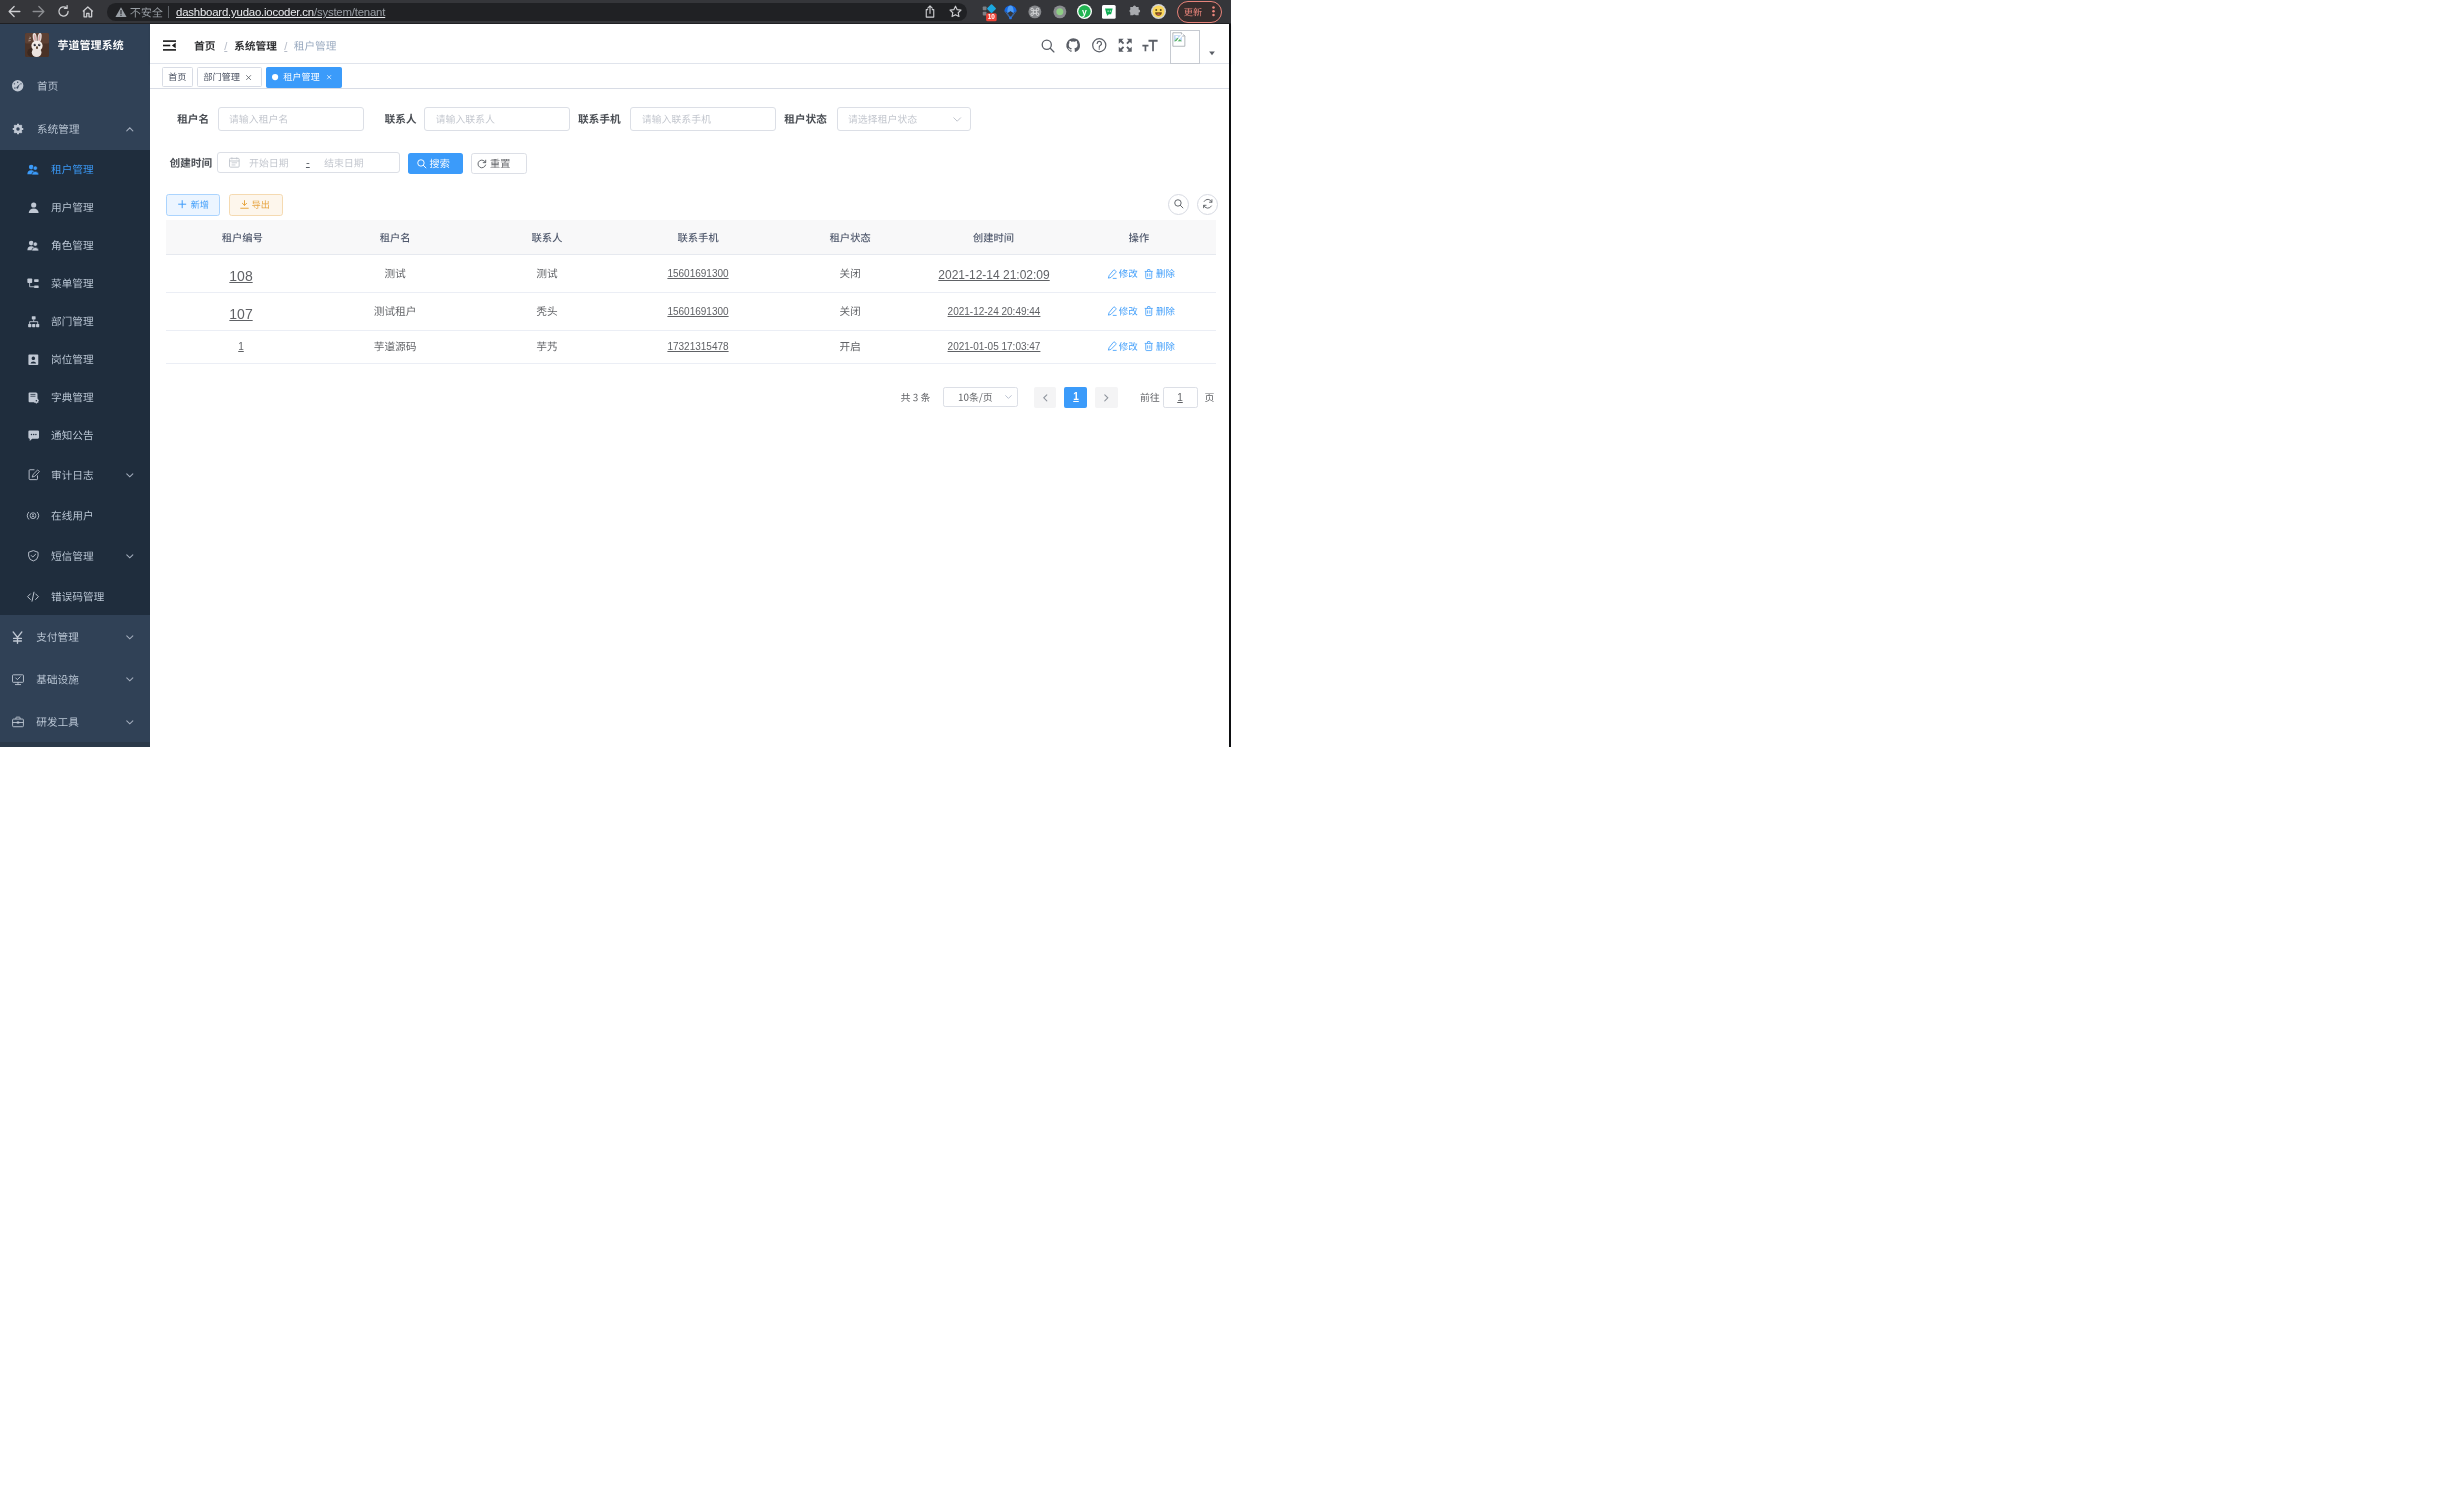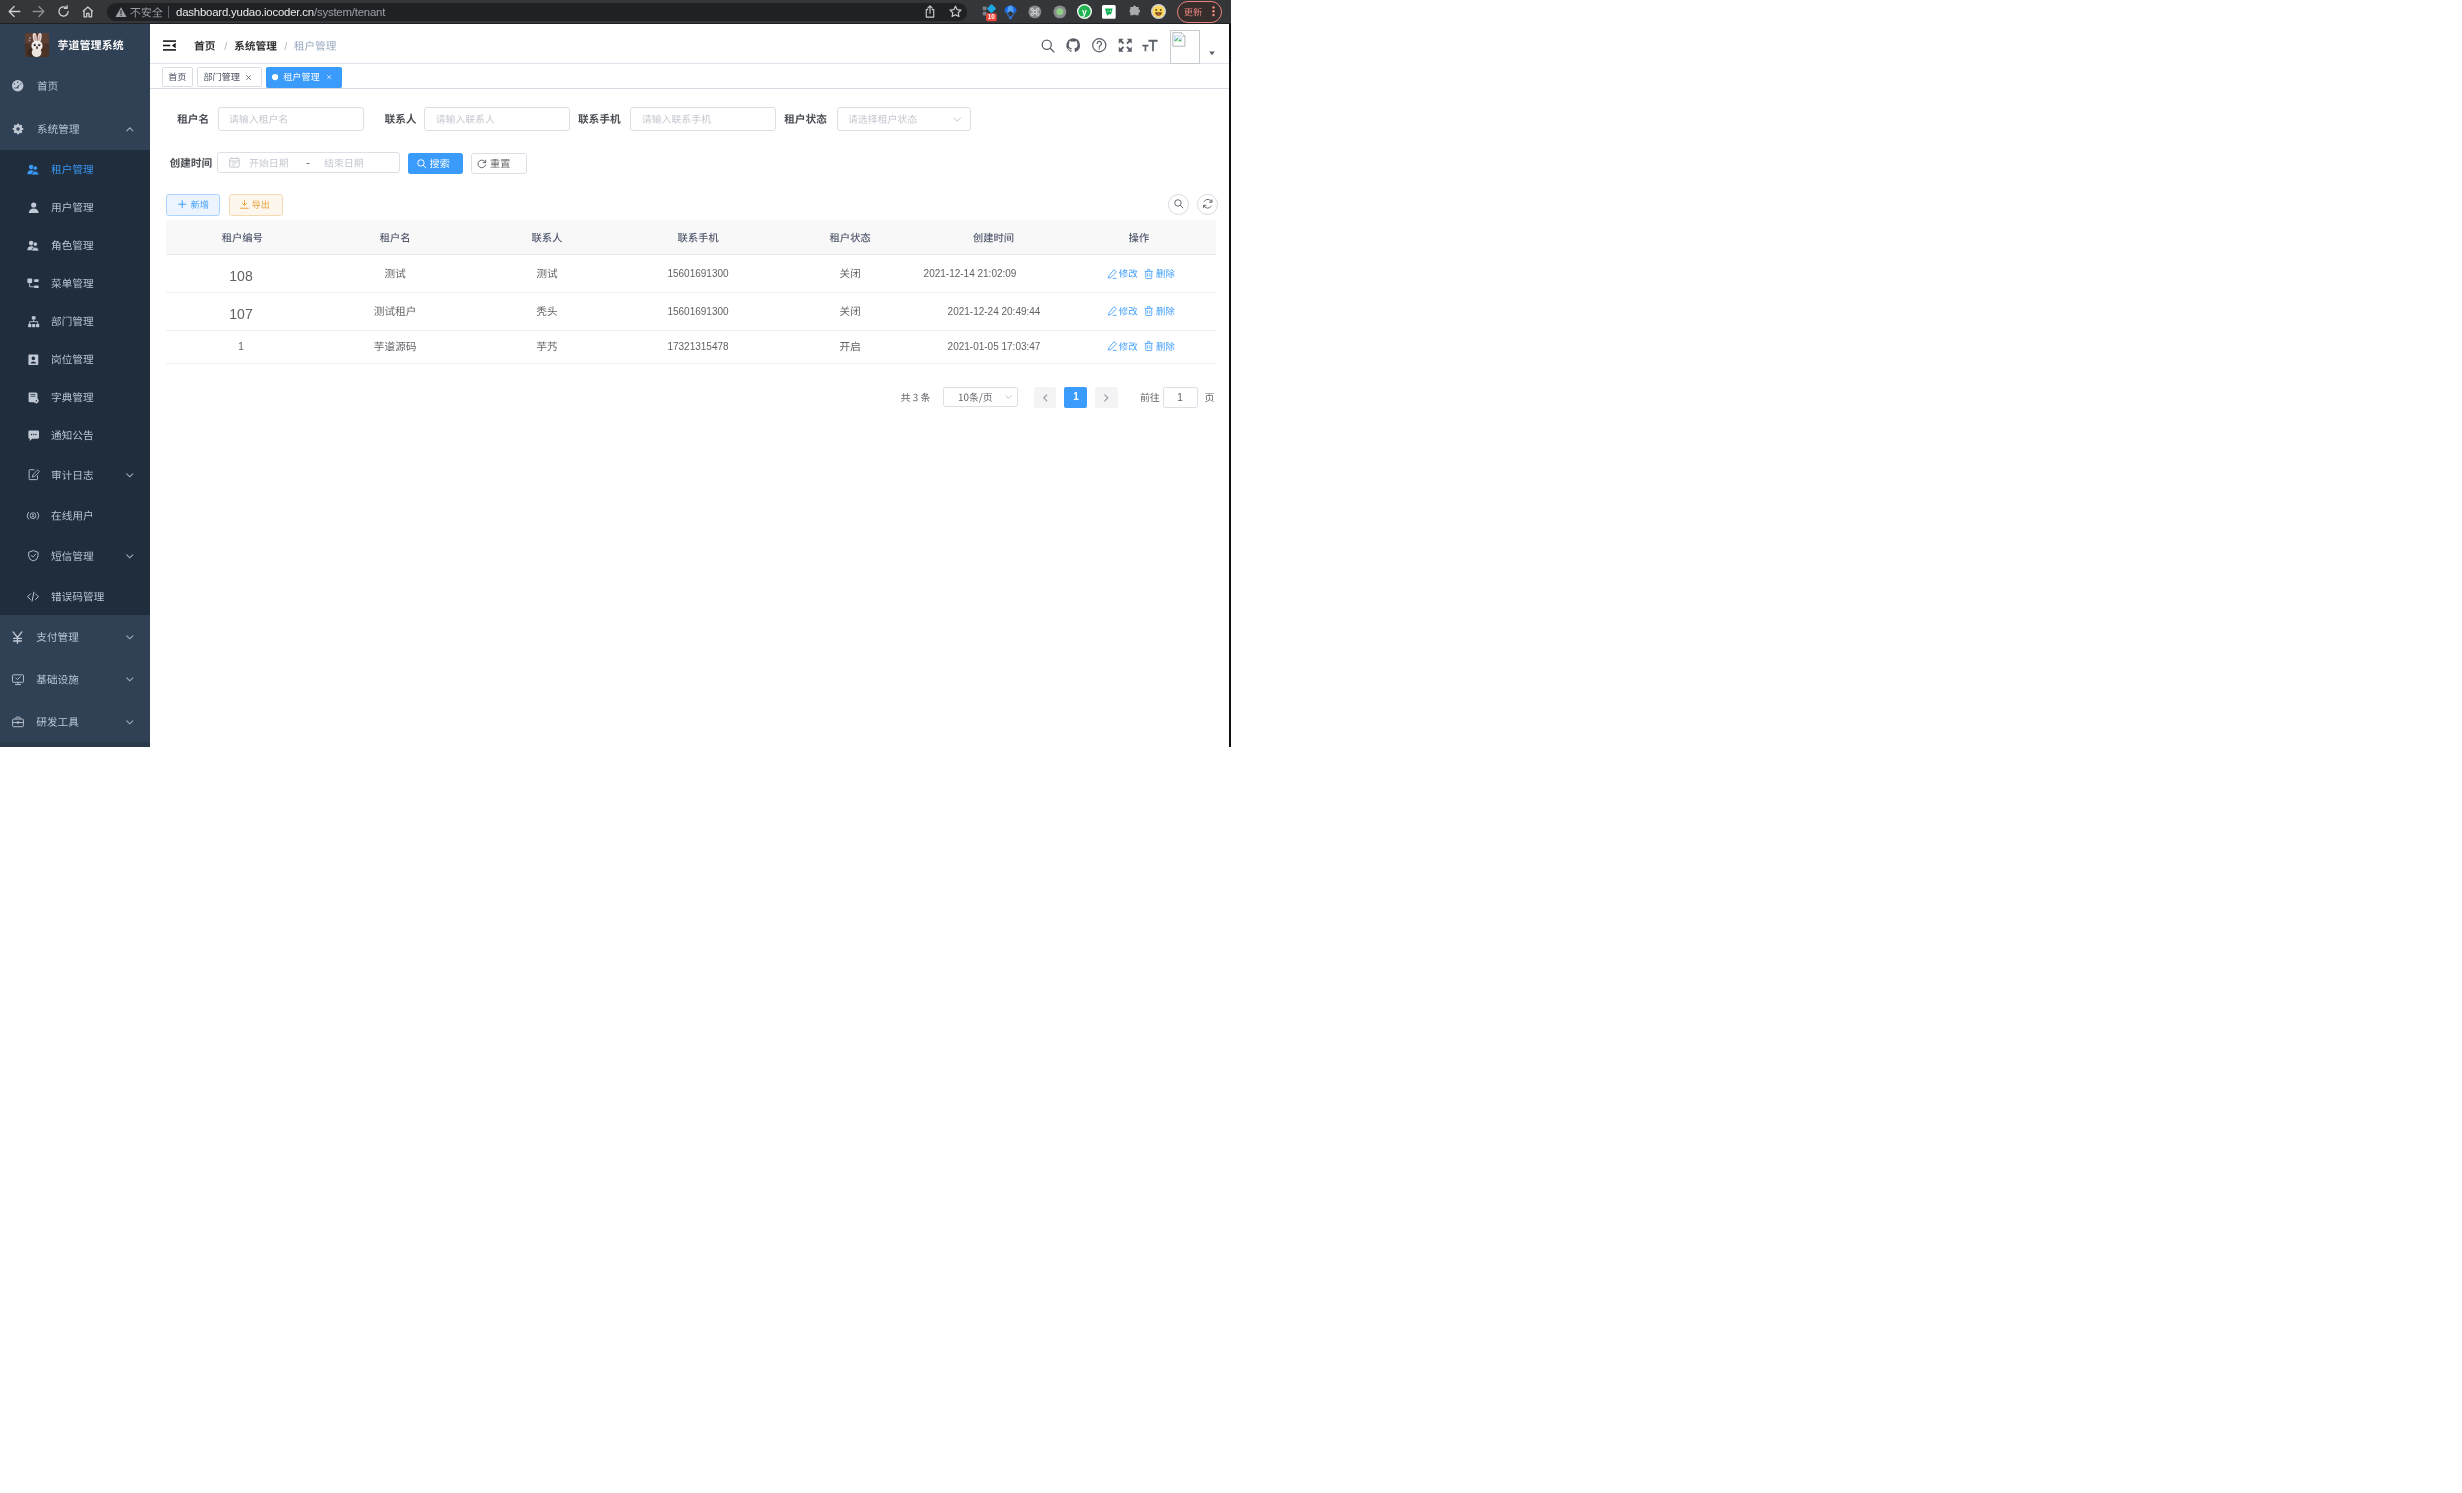--- a/index.html
+++ b/index.html
@@ -1,20 +1,20 @@
 <!DOCTYPE html>
 <html style="font-size:12px"><head>
 <meta charset="utf-8">
 <style>
   * { margin:0; padding:0; box-sizing:border-box; }
   html,body { width:1231px; height:747px; overflow:hidden; background:#fff;
     font-family:"Liberation Sans", sans-serif; }
   .abs { position:absolute; }
   svg.ic { position:absolute; overflow:visible; }
-  .lat { position:absolute; white-space:nowrap; }
+  .lat { position:absolute; white-space:nowrap;text-decoration:underline; }
 </style>
 </head>
 <body>
 
 <div class="abs" style="left:0;top:0;width:1231px;height:24px;background:#35363a;border-bottom:0.8px solid #1f2023"></div>
 
 <svg class="ic" style="left:8.4px;top:5.3px" width="13" height="13" viewBox="0 0 17 17" fill="none" stroke="#cdced1" stroke-width="1.7" stroke-linecap="round" stroke-linejoin="round">
     <path d="M15.5 8.5 H2 M8 2 L1.5 8.5 L8 15"></path>
   </svg>
 
@@ -387,21 +387,21 @@
 <div class="abs" style="left:166px;top:220px;width:1050px;height:35px;background:#f8f8f9;border-bottom:0.8px solid #e6e9ef"></div>
 <div class="abs" style="left:166px;top:292px;width:1050px;height:0.8px;background:#ebeef5"></div>
 <div class="abs" style="left:166px;top:330px;width:1050px;height:0.8px;background:#ebeef5"></div>
 <div class="abs" style="left:166px;top:363px;width:1050px;height:0.8px;background:#ebeef5"></div>
 <div class="lat" style="left:241px;top:268px;transform:translateX(-50%);font-size:14px;color:#606266">108</div>
 <div class="lat" style="left:241px;top:306px;transform:translateX(-50%);font-size:14px;color:#606266">107</div>
 <div class="lat" style="left:241px;top:341px;transform:translateX(-50%);font-size:10px;color:#606266">1</div>
 <div class="lat" style="left:698px;top:268px;transform:translateX(-50%);font-size:10px;color:#606266">15601691300</div>
 <div class="lat" style="left:698px;top:306px;transform:translateX(-50%);font-size:10px;color:#606266">15601691300</div>
 <div class="lat" style="left:698px;top:341px;transform:translateX(-50%);font-size:10px;color:#606266">17321315478</div>
-<div class="lat" style="left:970px;top:268px;transform:translateX(-50%);font-size:10px;color:#606266">2021-12-14 21:02:09</div>
+<div class="lat" style="left:994px;top:268px;transform:translateX(-50%);font-size:12px;color:#606266">2021-12-14 21:02:09</div>
 <div class="lat" style="left:994px;top:306px;transform:translateX(-50%);font-size:10px;color:#606266">2021-12-24 20:49:44</div>
 <div class="lat" style="left:994px;top:341px;transform:translateX(-50%);font-size:10px;color:#606266">2021-01-05 17:03:47</div>
 
 <svg class="ic" style="left:1107px;top:269px" width="10" height="10" viewBox="0 0 13 13" fill="none" stroke="#3b9bfa" stroke-width="1.1">
     <path d="M8.3 1.7 a1.5 1.5 0 0 1 2.1 0 l0.9 0.9 a1.5 1.5 0 0 1 0 2.1 L5 11 L1.8 11.9 L2.7 8.7 Z" stroke-linejoin="round"></path>
     <path d="M7.5 12.2 H12.5"></path>
   </svg>
 <svg class="ic" style="left:1144px;top:269px" width="9.5" height="10" viewBox="0 0 13 13.5" fill="none" stroke="#3b9bfa" stroke-width="1.1">
     <path d="M1 3.2 H12 M4.8 3 V1.2 a0.6 0.6 0 0 1 0.6 -0.6 h2.2 a0.6 0.6 0 0 1 0.6 0.6 V3 M2.4 3.4 V12 a1 1 0 0 0 1 1 h6.2 a1 1 0 0 0 1 -1 V3.4 M5 5.8 v4.6 M8 5.8 v4.6"></path>
   </svg>

